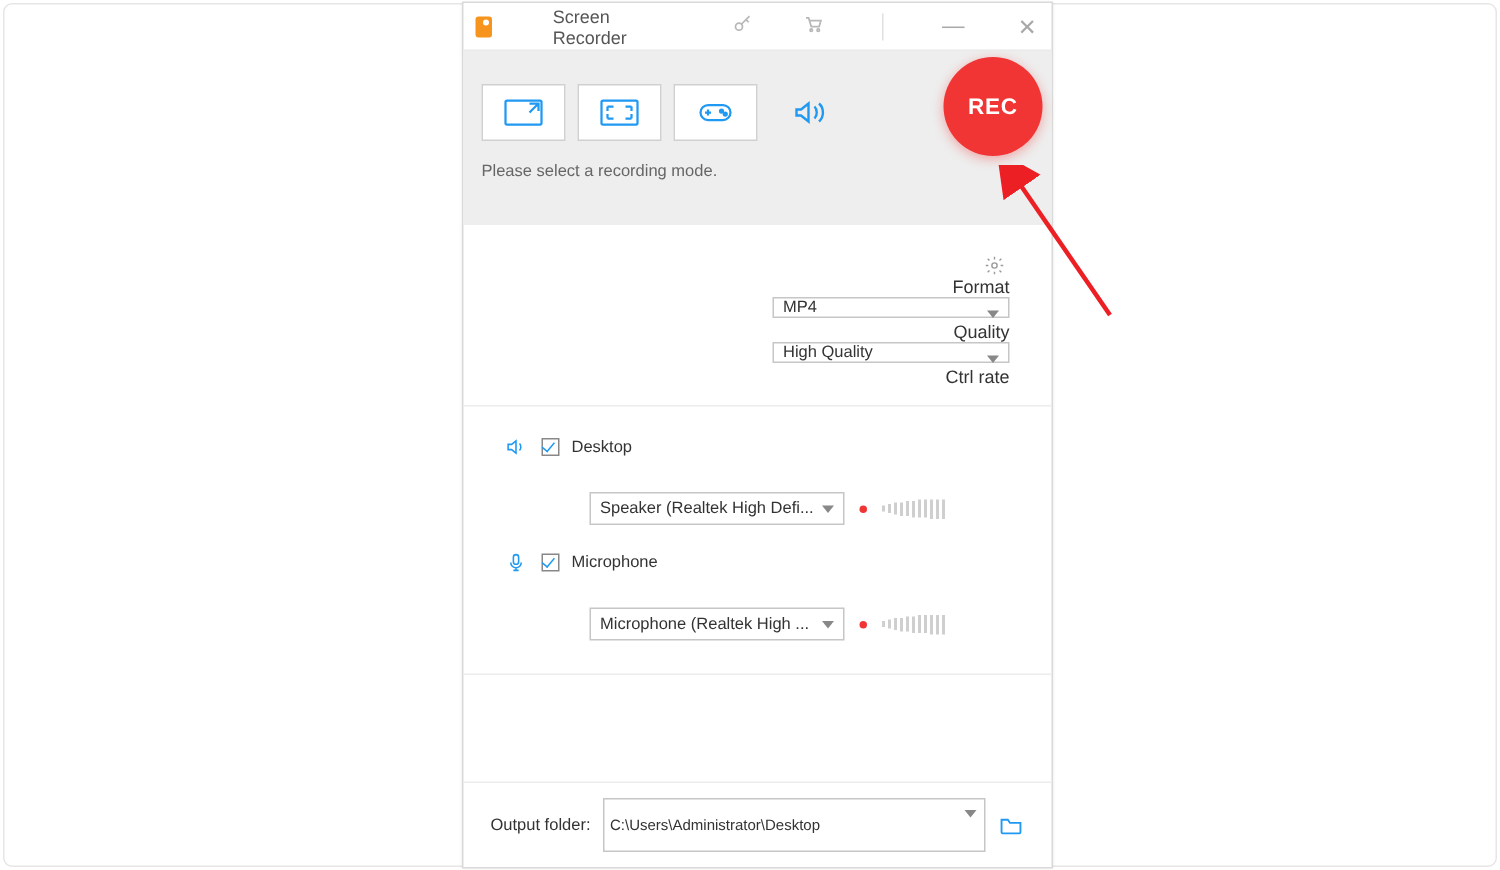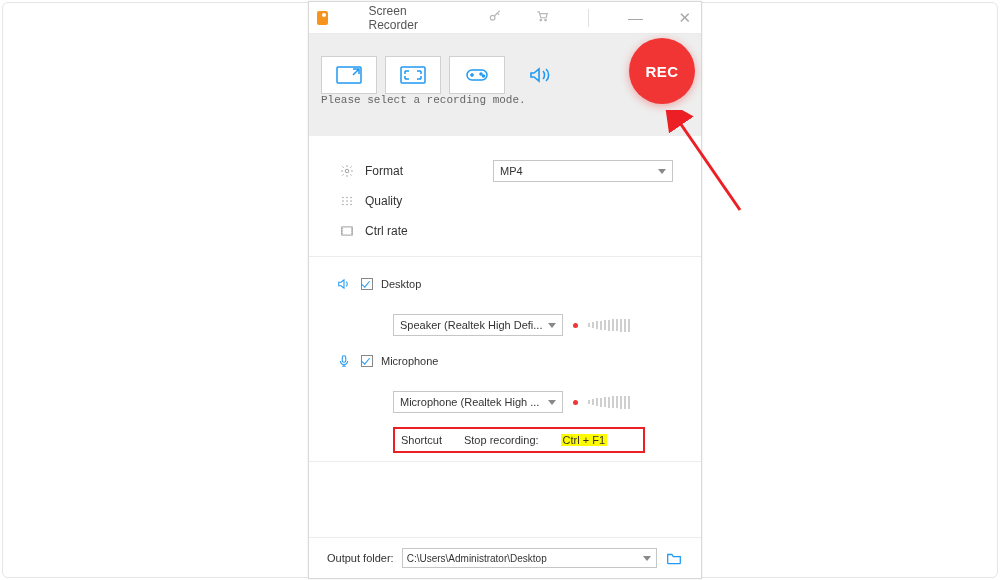--- a/index.html
+++ b/index.html
@@ -124,48 +124,48 @@
     display: flex;
     align-items: center;
     justify-content: center;
     box-shadow: 0 2px 8px rgba(241,53,53,.4);
     cursor: pointer;
     letter-spacing: .5px;
   }
   .mode-hint {
     font-size: 11px;
     color: #666;
-    margin-top: 0;
-    font-family: Liberation Mono, monospace;
+    margin-top: 14px;
   }
   
   .settings {
     padding: 20px 28px 10px 28px;
     border-bottom: 1px solid #ececec;
   }
   .set-row {
     display: flex;
-    align-items: center;
+    align-items: flex-end;
     height: 30px;
+    flex-direction: column;
   }
   .set-icon {
     width: 20px;
     color: #9a9a9a;
     font-size: 12px;
     text-align: center;
   }
   .set-icon svg { display:block; margin:auto; }
   .set-label {
     flex: 1;
     font-size: 12px;
     color: #333;
     padding-left: 8px;
   }
   .select {
-    width: 180px;
+    width: 158px;
     height: 22px;
     border: 1px solid #c6c6c6;
     background: #fff;
     font-size: 11px;
     color: #333;
     padding: 0 18px 0 6px;
     display: flex;
     align-items: center;
     position: relative;
     cursor: pointer;
@@ -264,21 +264,21 @@
     border-top: 1px solid #ececec;
     padding: 10px 18px;
     display: flex;
     align-items: center;
     gap: 8px;
     font-size: 11px;
     color: #333;
   }
   .path-input {
     flex: 1;
-    height: 20px;
+    height: 36px;
     border: 1px solid #c6c6c6;
     display: flex;
     align-items: center;
     padding: 0 18px 0 4px;
     position: relative;
     font-size: 10px;
     color: #333;
     cursor: pointer;
   }
   .path-input::after {
@@ -385,20 +385,21 @@
             <circle cx="19" cy="6" r="1.3"></circle>
             <circle cx="5" cy="12" r="1.3"></circle>
             <circle cx="12" cy="12" r="1.3"></circle>
             <circle cx="19" cy="12" r="1.3"></circle>
             <circle cx="5" cy="18" r="1.3"></circle>
             <circle cx="12" cy="18" r="1.3"></circle>
             <circle cx="19" cy="18" r="1.3"></circle>
           </svg>
       </div>
       <div class="set-label">Quality</div>
+      <div class="select">High Quality</div>
     </div>
     <div class="set-row">
       <div class="set-icon">
         <svg width="14" height="14" viewBox="0 0 24 24" fill="none" stroke="#9a9a9a" stroke-width="1.6">
             <rect x="3" y="5" width="18" height="14"></rect>
             <path d="M3 8h2M3 12h2M3 16h2 M19 8h2M19 12h2M19 16h2"></path>
           </svg>
       </div>
       <div class="set-label">Ctrl rate</div>
     </div>
@@ -459,25 +460,20 @@
             <span class="bar" style="height:11px"></span>
             <span class="bar" style="height:12px"></span>
             <span class="bar" style="height:12px"></span>
             <span class="bar" style="height:13px"></span>
             <span class="bar" style="height:13px"></span>
             <span class="bar" style="height:13px"></span>
         </div>
       </div>
     </div>
 
-    <div class="shortcut-row">
-      <span>Shortcut</span>
-      <span>Stop recording:</span>
-      <span class="shortcut-key">Ctrl + F1</span>
-    </div>
 
   </div>
 
   <div class="footer">
     <span>Output folder:</span>
     <div class="path-input">C:\Users\Administrator\Desktop</div>
     <span class="folder-btn">
       <svg width="18" height="14" viewBox="0 0 24 20" fill="none" stroke="#2099f2" stroke-width="1.8">
           <path d="M3 5h6l2 3h10v9a1 1 0 0 1-1 1H4a1 1 0 0 1-1-1V5z"></path>
         </svg>

